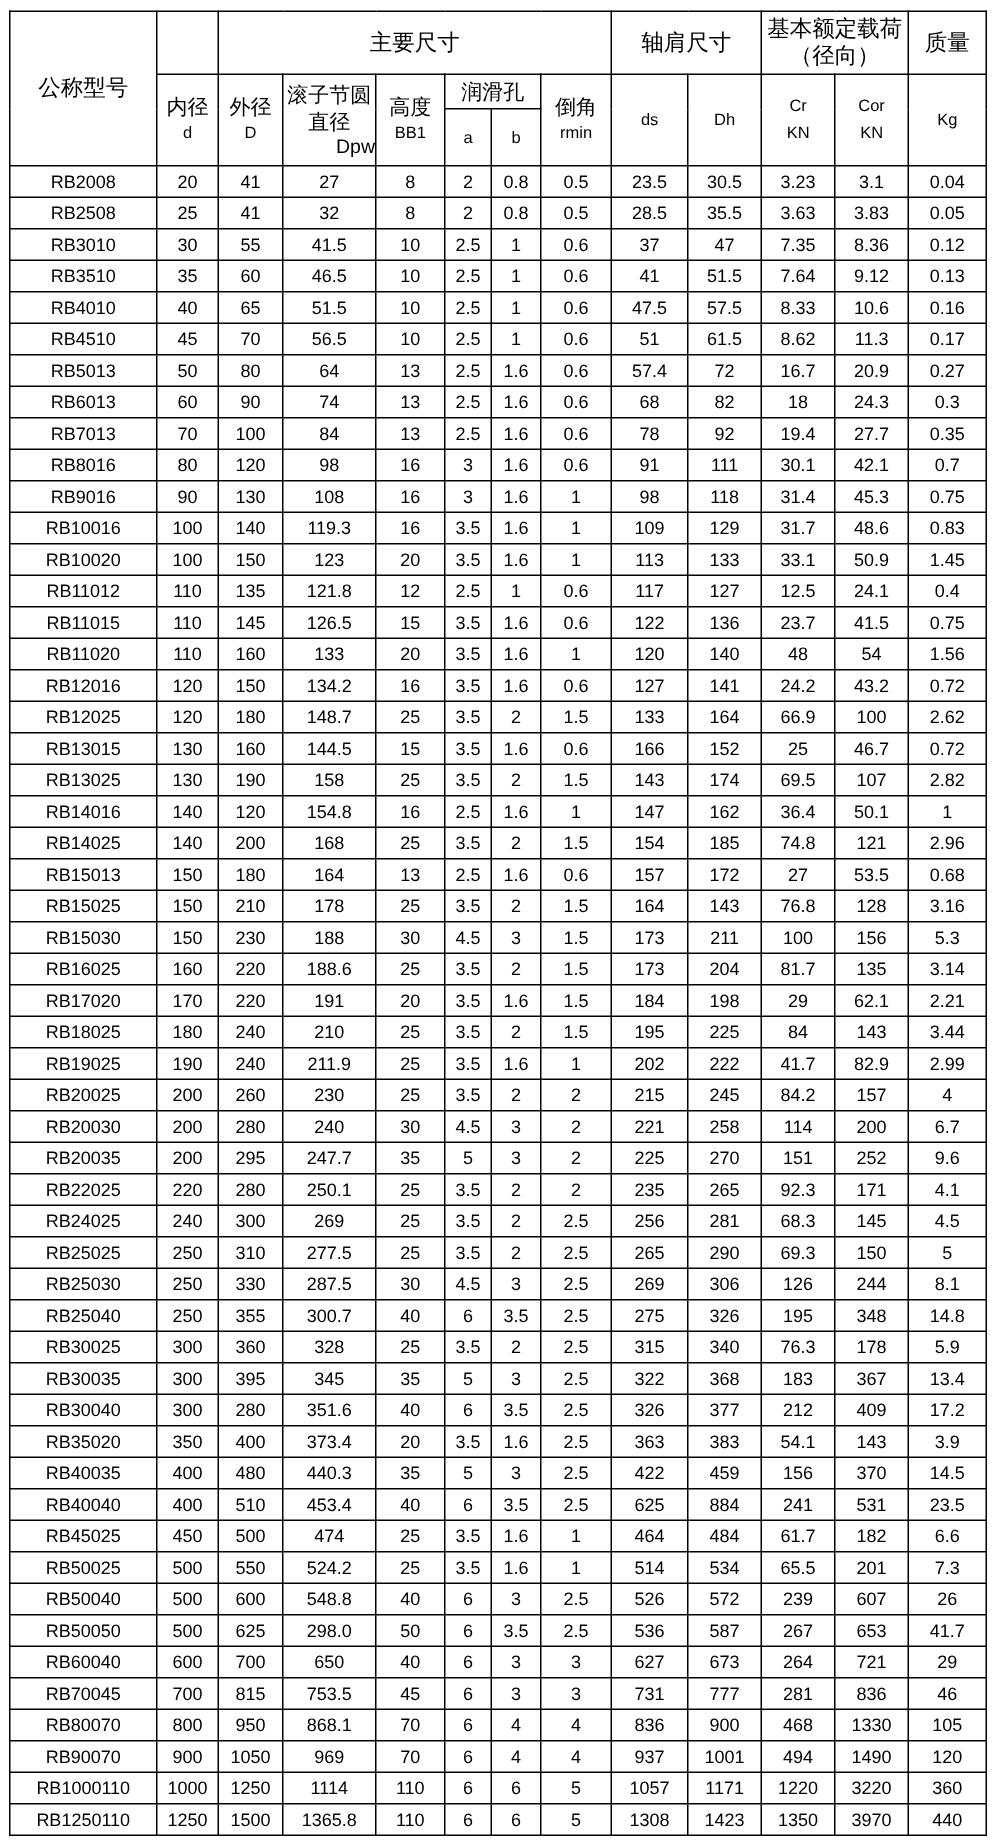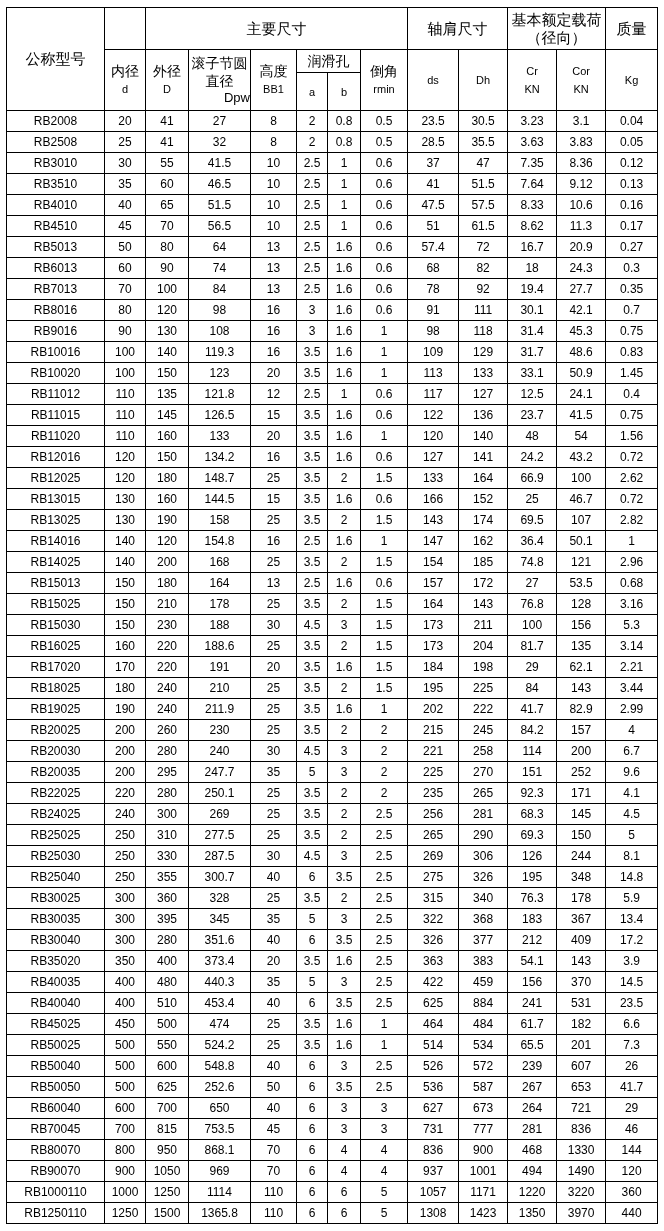--- a/index.html
+++ b/index.html
@@ -765,21 +765,21 @@
         <td>526</td>
         <td>572</td>
         <td>239</td>
         <td>607</td>
         <td>26</td>
       </tr>
       <tr>
         <td>RB50050</td>
         <td>500</td>
         <td>625</td>
-        <td>252.6</td>
+        <td>298.0</td>
         <td>50</td>
         <td>6</td>
         <td>3.5</td>
         <td>2.5</td>
         <td>536</td>
         <td>587</td>
         <td>267</td>
         <td>653</td>
         <td>41.7</td>
       </tr>
@@ -819,21 +819,21 @@
         <td>950</td>
         <td>868.1</td>
         <td>70</td>
         <td>6</td>
         <td>4</td>
         <td>4</td>
         <td>836</td>
         <td>900</td>
         <td>468</td>
         <td>1330</td>
-        <td>144</td>
+        <td>105</td>
       </tr>
       <tr>
         <td>RB90070</td>
         <td>900</td>
         <td>1050</td>
         <td>969</td>
         <td>70</td>
         <td>6</td>
         <td>4</td>
         <td>4</td>

